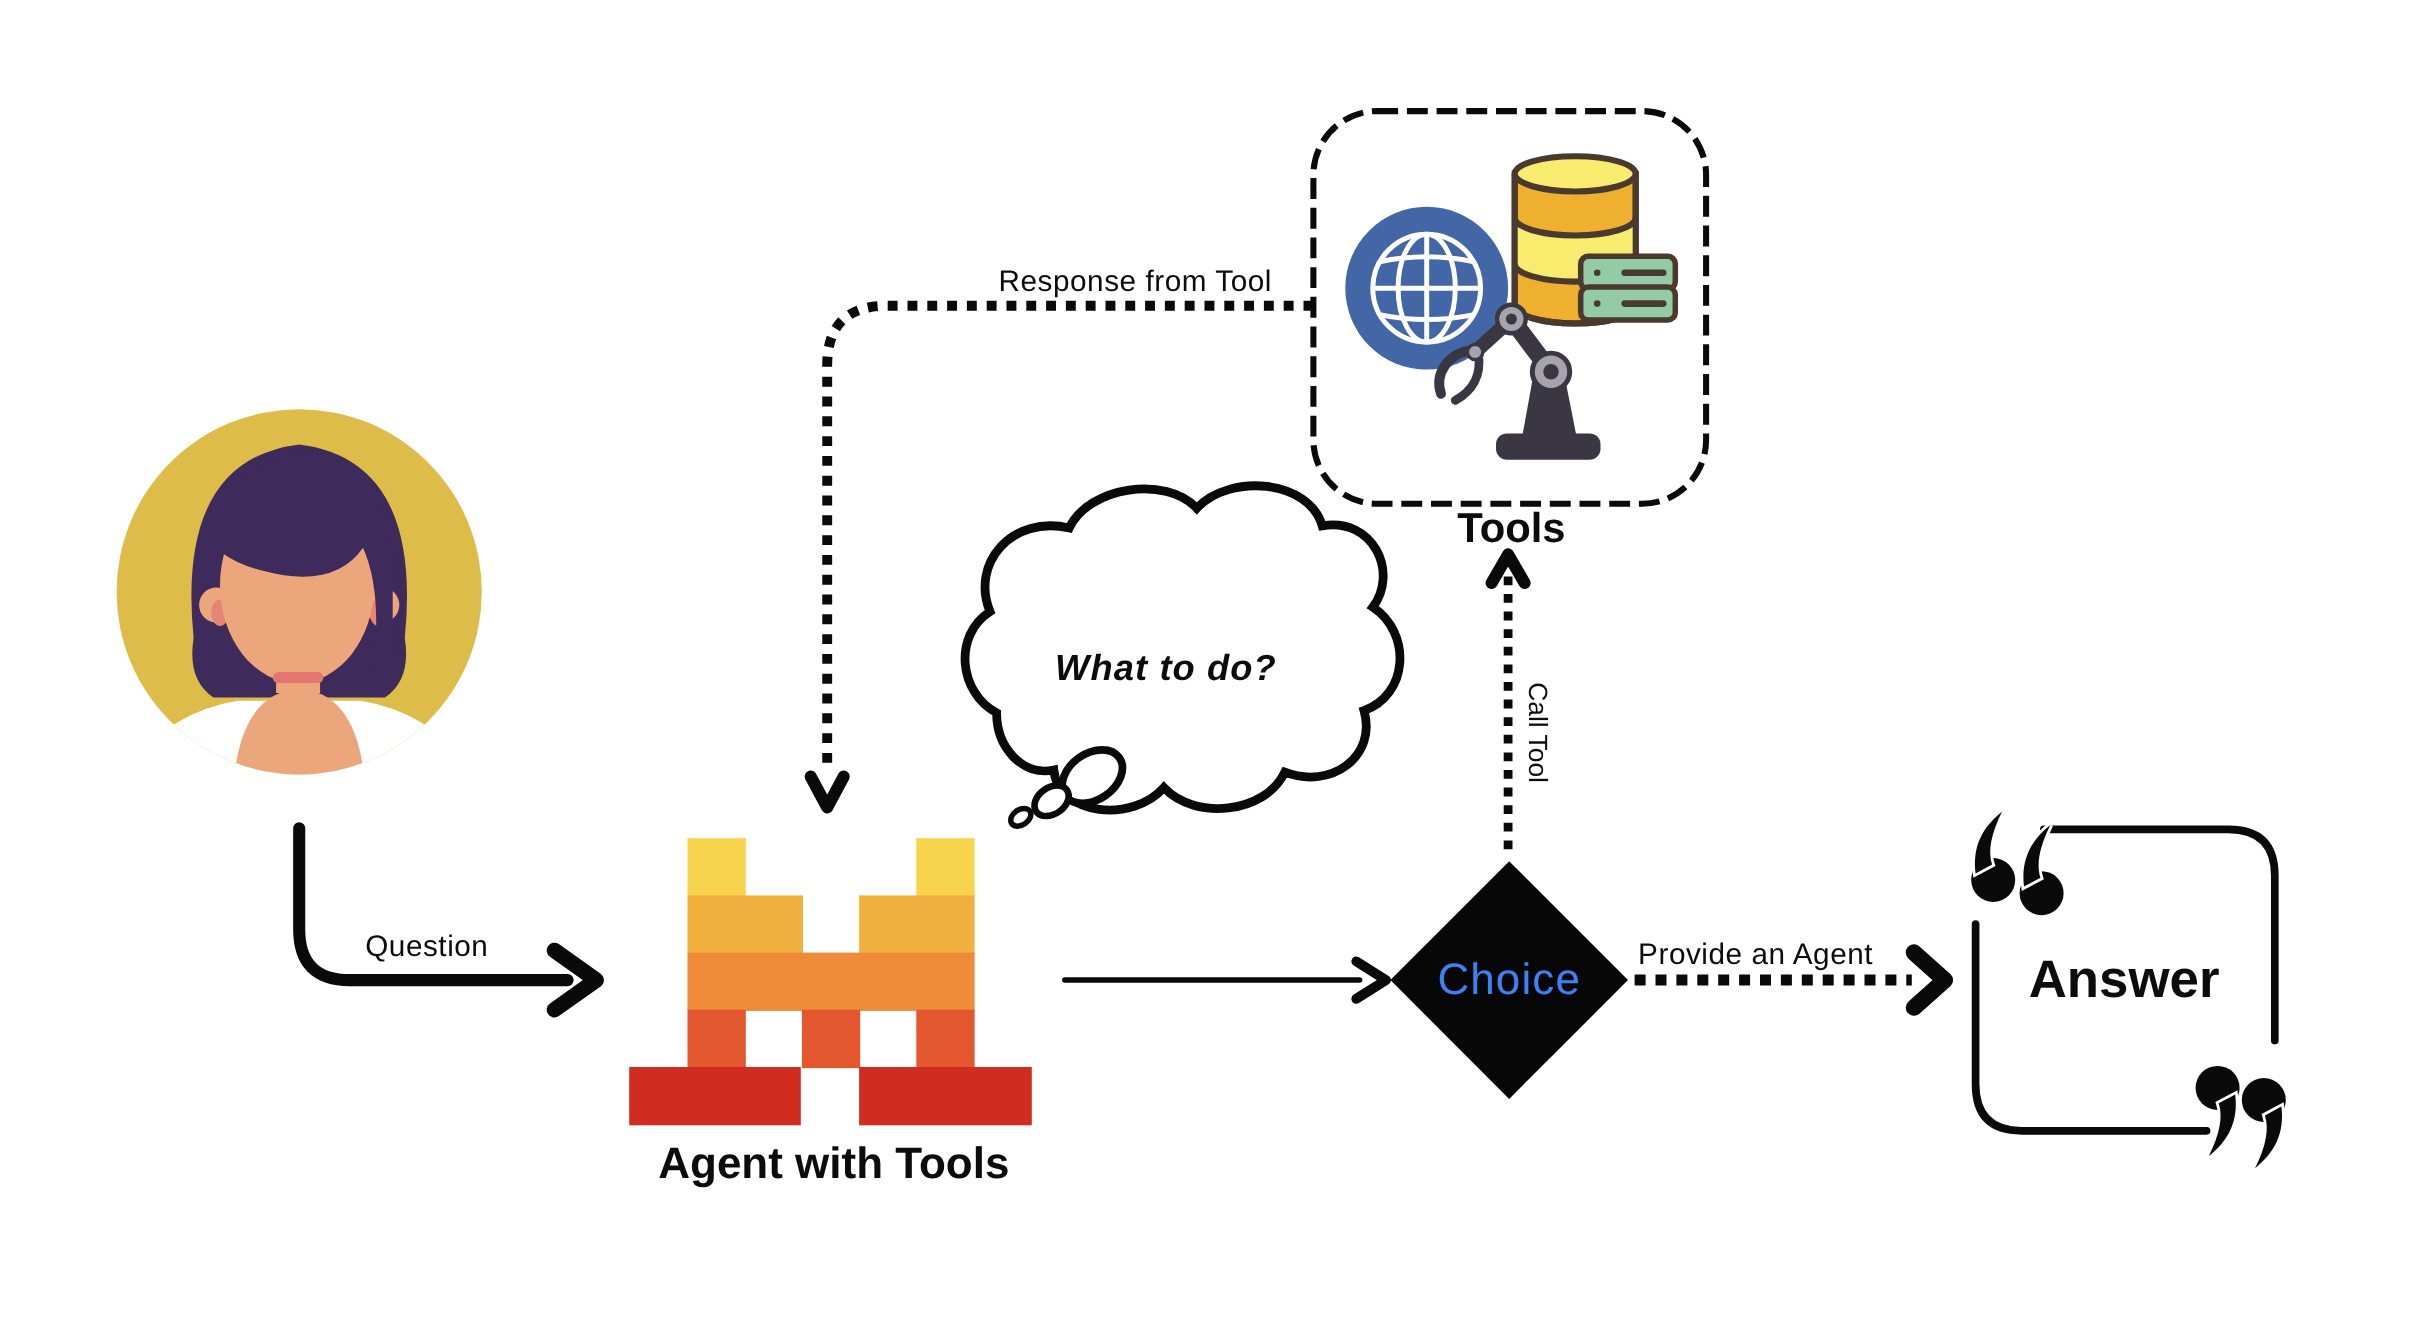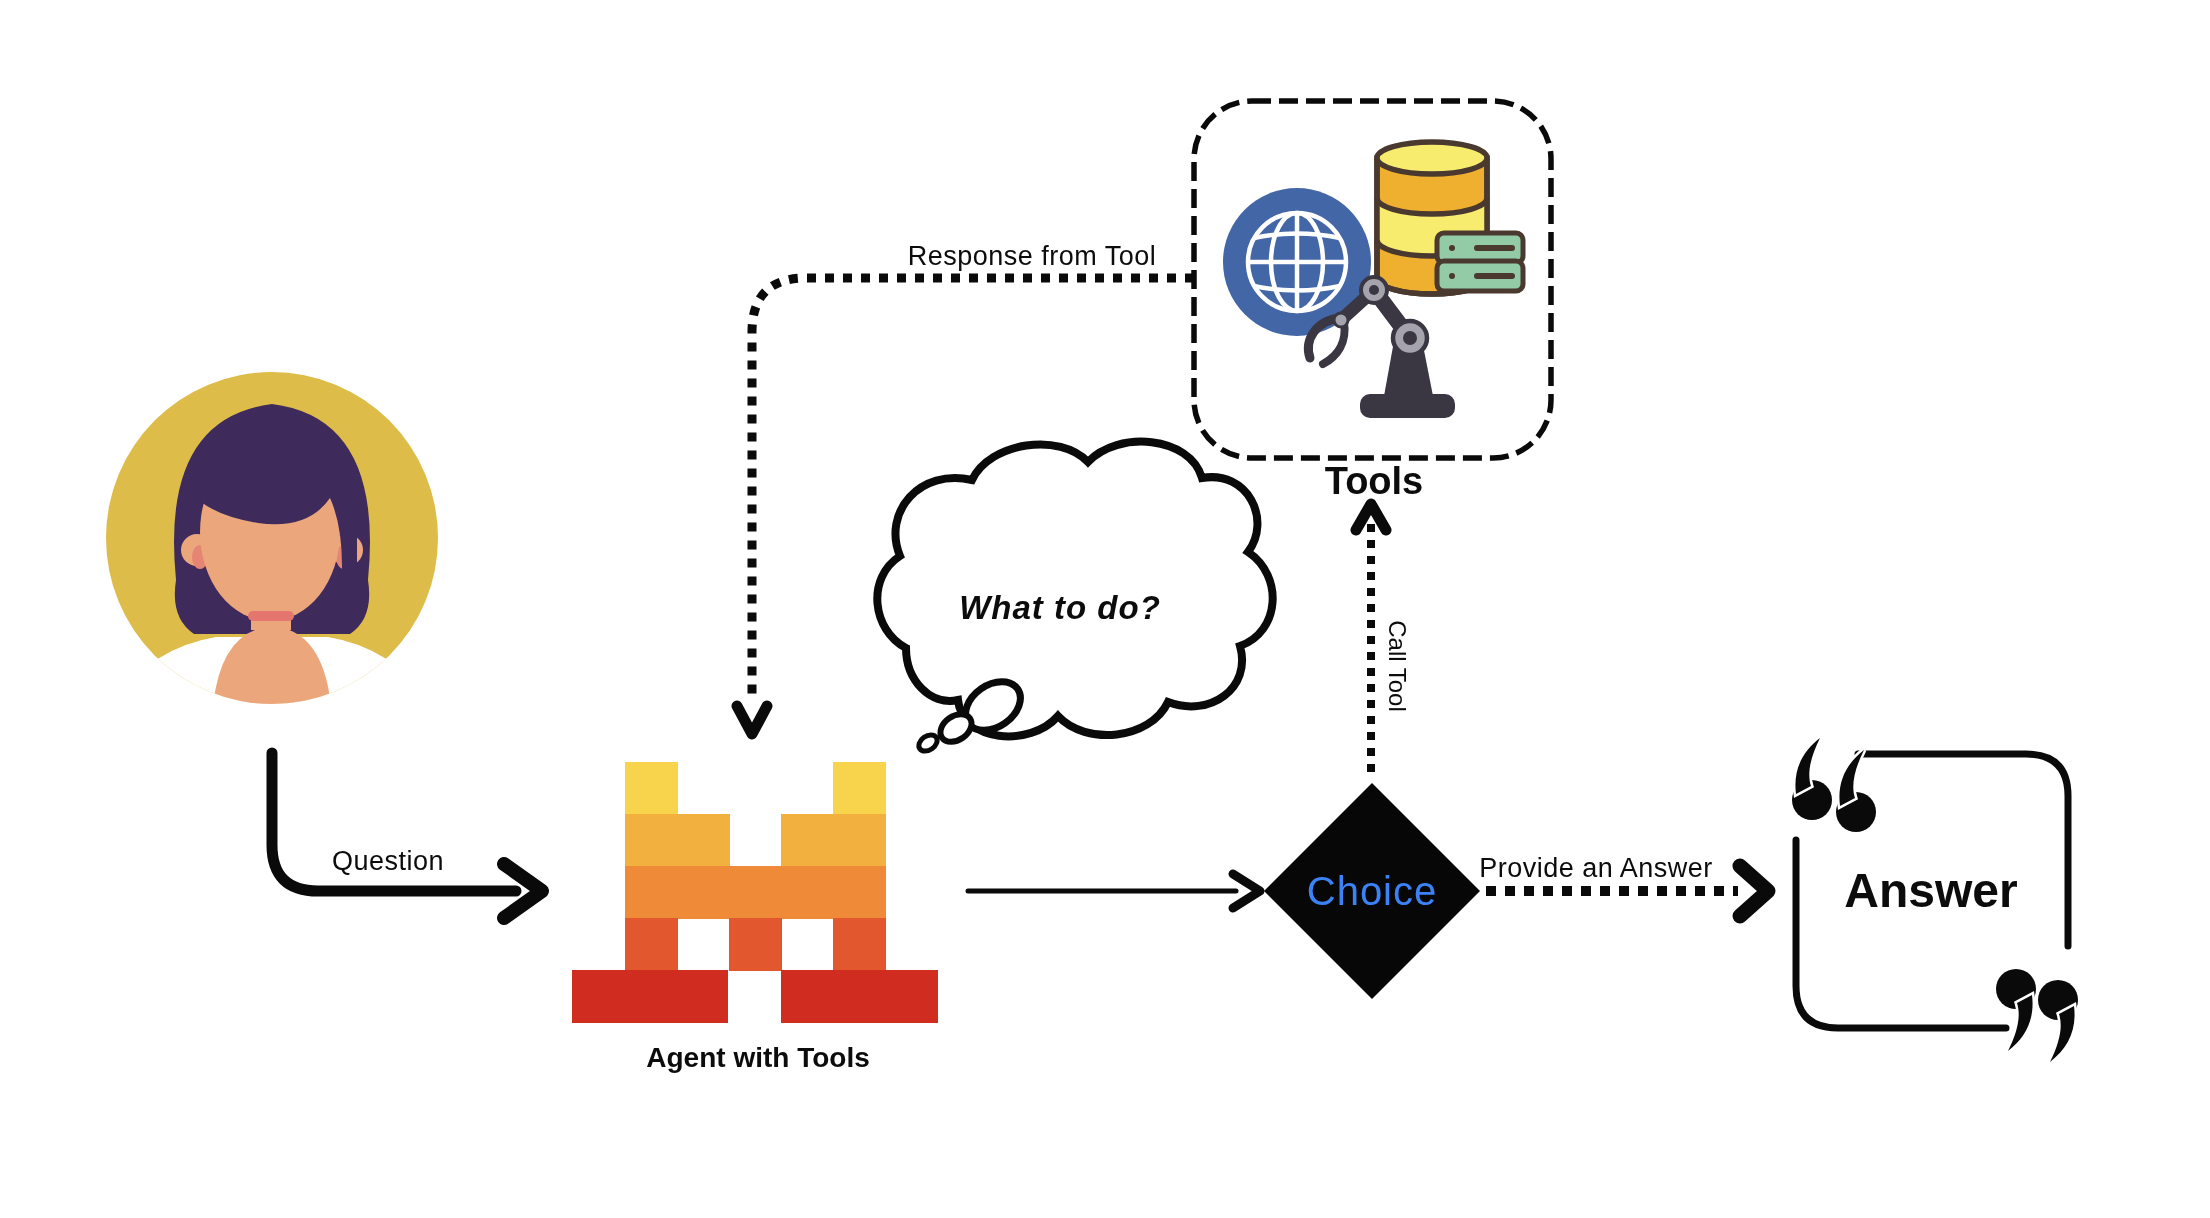--- a/index.html
+++ b/index.html
@@ -5,21 +5,21 @@
   html,body{margin:0;padding:0;background:#ffffff;}
   #canvas{position:relative;width:2210px;height:1218px;background:#ffffff;overflow:hidden;
           font-family:"Liberation Sans",sans-serif;}
   #diagram-svg{position:absolute;left:0;top:0;width:2210px;height:1218px;}
   .lbl{position:absolute;transform:translate(-50%,-50%);color:#0c0c0c;white-space:nowrap;
        font-family:"Liberation Sans",sans-serif;line-height:1;}
   .lbl-small{font-size:27px;font-weight:400;letter-spacing:0.5px;}
   .lbl-rot{transform:translate(-50%,-50%) rotate(90deg);font-size:24px;}
   .lbl-title{font-weight:700;text-align:center;}
   .lbl-tools{font-size:38px;}
-  .lbl-agent{font-size:28px;}
+  .lbl-agent{font-size:40px;}
   .lbl-answer{font-size:48px;}
   .lbl-choice{color:#3b82f6;font-size:40px;font-weight:400;letter-spacing:1px;}
   .lbl-thought{font-size:33px;font-style:italic;font-weight:700;letter-spacing:1px;}
 </style>
 </head>
 <body>
 
 <div id="canvas">
 
   <svg id="diagram-svg" viewBox="0 0 2210 1218">
@@ -170,21 +170,21 @@
       </g>
     </g>
   </svg>
 
   <div class="lbl lbl-small" style="left:388px;top:861px;">Question</div>
 
   <div class="lbl lbl-small" style="left:984px;top:256px;margin-left:48px;">Response from Tool</div>
 
   <div class="lbl lbl-rot" style="left:1397px;top:666px;">Call Tool</div>
 
-  <div class="lbl lbl-small" style="left:1596px;top:868px;">Provide an Answer</div>
+  <div class="lbl lbl-small" style="left:1596px;top:868px;">Provide an Agent</div>
 
   <div class="lbl lbl-thought" style="left:1060px;top:607px;">What to do?</div>
 
   <div class="lbl lbl-title lbl-tools" style="left:1374px;top:481px;">Tools</div>
 
   <div class="lbl lbl-title lbl-agent" style="left:758px;top:1058px;">Agent with Tools</div>
 
   <div class="lbl lbl-choice" style="left:1372px;top:891px;">Choice</div>
 
   <div class="lbl lbl-title lbl-answer" style="left:1931px;top:891px;">Answer</div>

